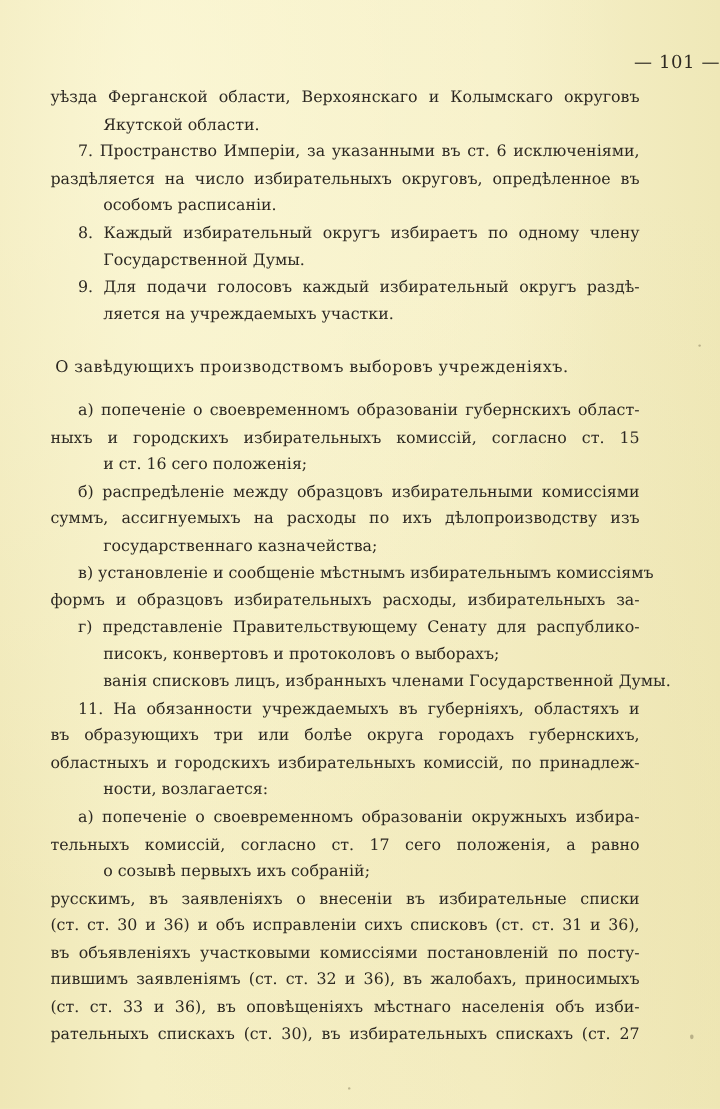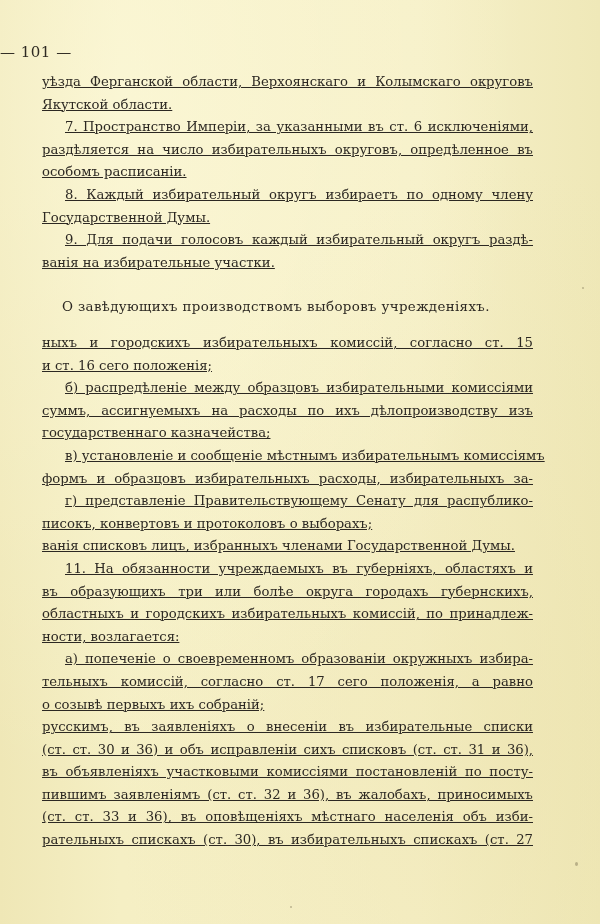--- a/index.html
+++ b/index.html
@@ -22,52 +22,52 @@
     .page {
       position: absolute;
       left: 0; top: 0;
       width: 600px; height: 924px;
     }
     .page-number {
       position: absolute;
       top: 43px;
       left: 0;
       width: 600px;
-      text-align: left;
+      text-align: right;
       font-size: 15px;
       letter-spacing: 0.5px;
       color: #2e2a22;
     }
     .text-block {
       position: absolute;
       left: 42px;
       width: 491px;
       font-size: 13.2px;
       line-height: 22.6px;
       color: #2c2822;
-      text-decoration: underline;
     }
     .line {
       display: block;
       white-space: nowrap;
       text-align: justify;
       text-align-last: justify;
       height: 22.6px;
       overflow: visible;
     }
     .line.indent {
       padding-left: 23px;
     }
     .line.last {
       text-align-last: left;
+      margin-left: 44px;
     }
     .heading {
       position: absolute;
       top: 299px;
-      left: 62px;
+      left: 46px;
       width: 500px;
       font-size: 13.4px;
       letter-spacing: 0.35px;
       white-space: nowrap;
       color: #2c2822;
     }
     #block1 { top: 71px; }
     #block2 { top: 332px; }
     .speck {
       position: absolute;
@@ -84,26 +84,27 @@
 
   <div class="text-block" id="block1">
     <span class="line">уѣзда Ферганской области, Верхоянскаго и Колымскаго округовъ</span>
     <span class="line last">Якутской области.</span>
     <span class="line indent">7. Пространство Имперiи, за указанными въ ст. 6 исключенiями,</span>
     <span class="line">раздѣляется на число избирательныхъ округовъ, опредѣленное въ</span>
     <span class="line last">особомъ расписанiи.</span>
     <span class="line indent">8. Каждый избирательный округъ избираетъ по одному члену</span>
     <span class="line last">Государственной Думы.</span>
     <span class="line indent">9. Для подачи голосовъ каждый избирательный округъ раздѣ-</span>
-    <span class="line last">ванiя на избирательные участки.</span>
+    <span class="line last">ляется на учреждаемыхъ участки.</span>
   </div>
 
   <div class="heading">О завѣдующихъ производствомъ выборовъ учрежденiяхъ.</div>
 
   <div class="text-block" id="block2">
+    <span class="line indent">а) попеченiе о своевременномъ образованiи губернскихъ област-</span>
     <span class="line">ныхъ и городскихъ избирательныхъ комиссiй, согласно ст. 15</span>
     <span class="line last">и ст. 16 сего положенiя;</span>
     <span class="line indent">б) распредѣленiе между образцовъ избирательными комиссiями</span>
     <span class="line">суммъ, ассигнуемыхъ на расходы по ихъ дѣлопроизводству изъ</span>
     <span class="line last">государственнаго казначейства;</span>
     <span class="line indent">в) установленiе и сообщенiе мѣстнымъ избирательнымъ комиссiямъ</span>
     <span class="line">формъ и образцовъ избирательныхъ расходы, избирательныхъ за-</span>
     <span class="line indent">г) представленiе Правительствующему Сенату для распублико-</span>
     <span class="line last">писокъ, конвертовъ и протоколовъ о выборахъ;</span>
     <span class="line last">ванiя списковъ лицъ, избранныхъ членами Государственной Думы.</span>

